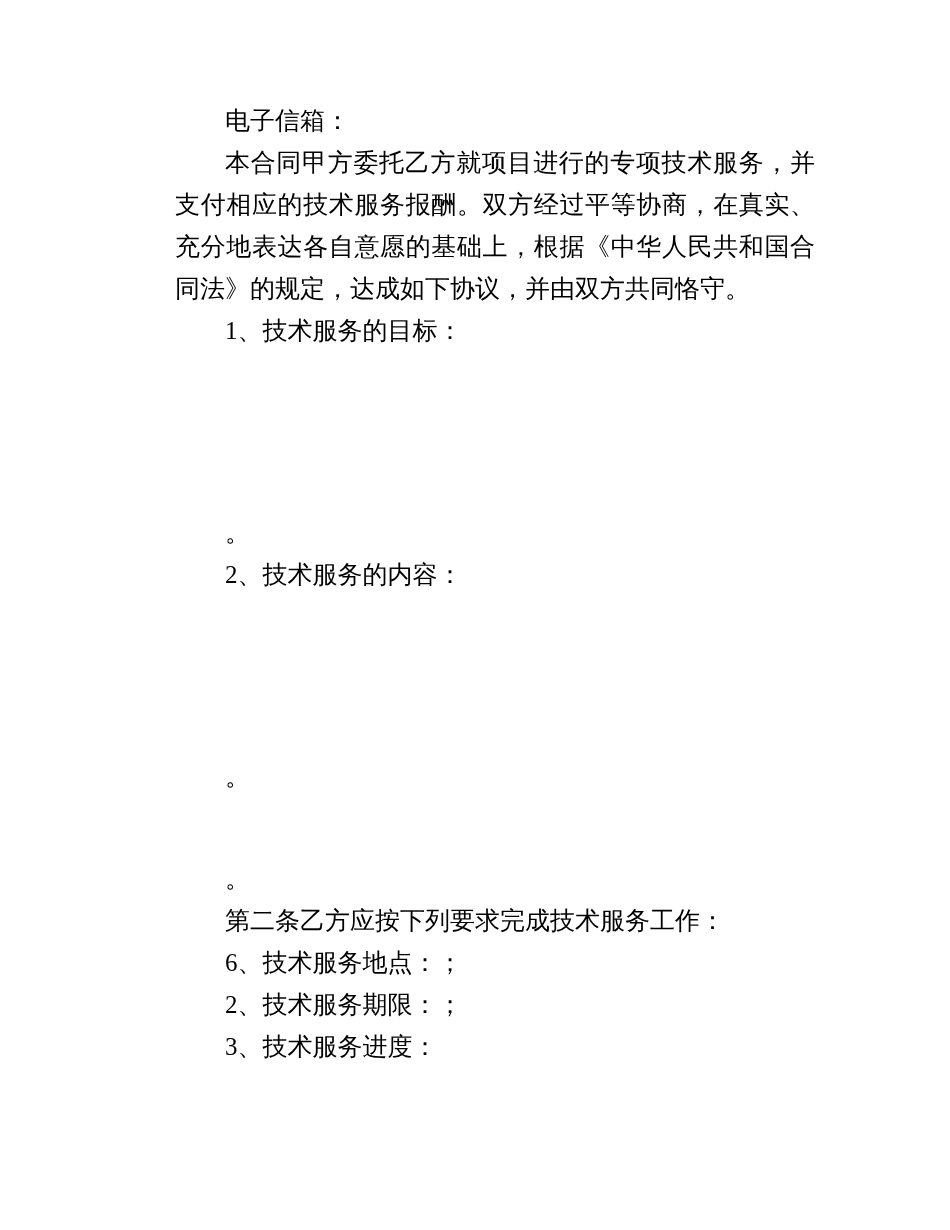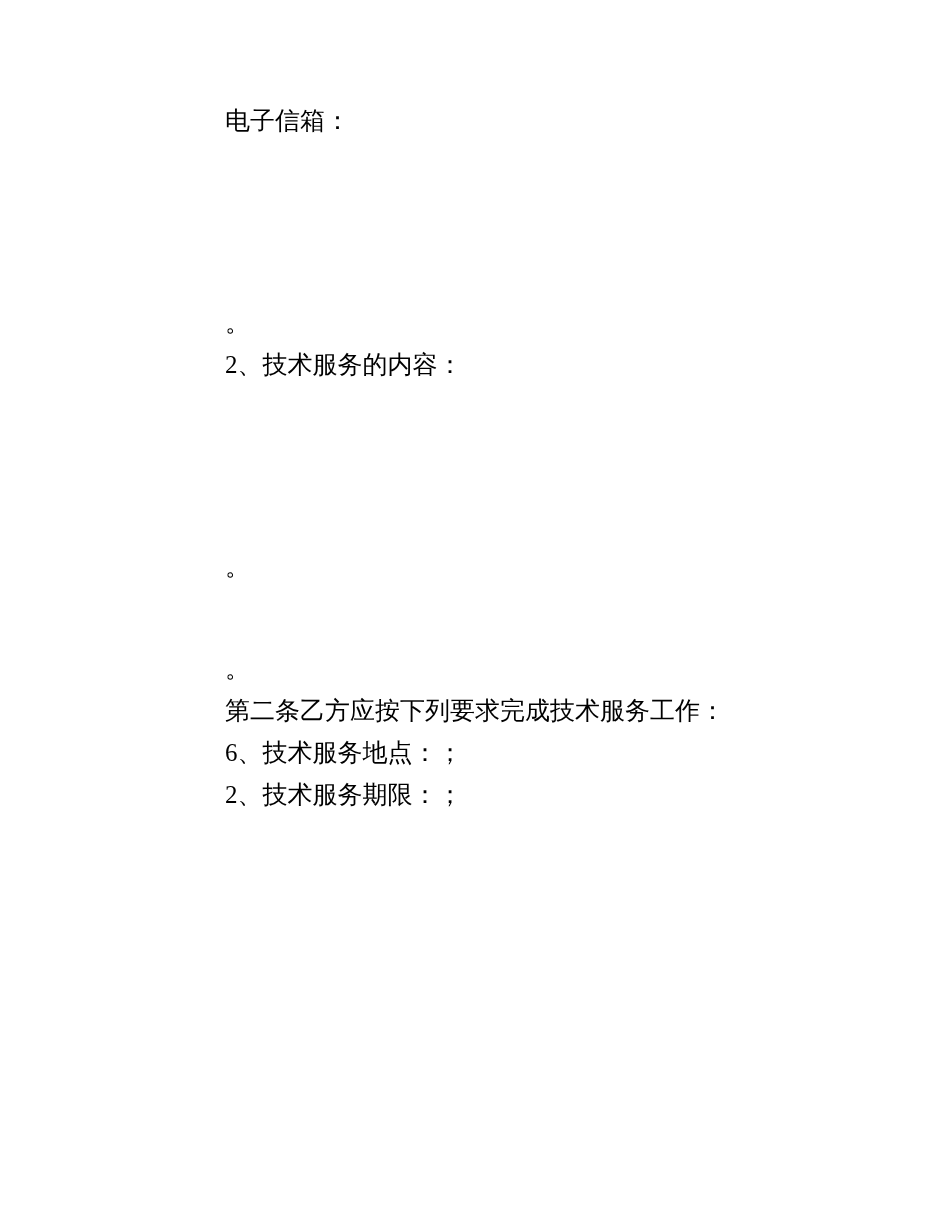--- a/index.html
+++ b/index.html
@@ -47,22 +47,24 @@
   }
 </style>
 </head>
 <body>
 
 <div class="page">
   <div class="doc-body">
 
     <p class="para">电子信箱：</p>
 
+    <p class="para">本合同甲方委托乙方就项目进行的专项技术服务，并支付相应的技术服务报酬。双方经过平等协商，在真实、充分地表达各自意愿的基础上，根据《中华人民共和国合同法》的规定，达成如下协议，并由双方共同恪守。</p>
 
 
+    <p class="para">1、技术服务的目标：</p>
 
     <div class="spacer-lg"></div>
 
     <p class="dot-line">。</p>
 
     <p class="para">2、技术服务的内容：</p>
 
     <div class="spacer-lg"></div>
 
     <p class="dot-line">。</p>
@@ -71,15 +73,16 @@
     <div class="spacer-sm"></div>
 
     <p class="dot-line">。</p>
 
     <p class="para">第二条乙方应按下列要求完成技术服务工作：</p>
 
     <p class="para">6、技术服务地点：；</p>
 
     <p class="para">2、技术服务期限：；</p>
 
+    <p class="para">3、技术服务进度：</p>
 
   </div>
 </div>
 
 </body></html>

